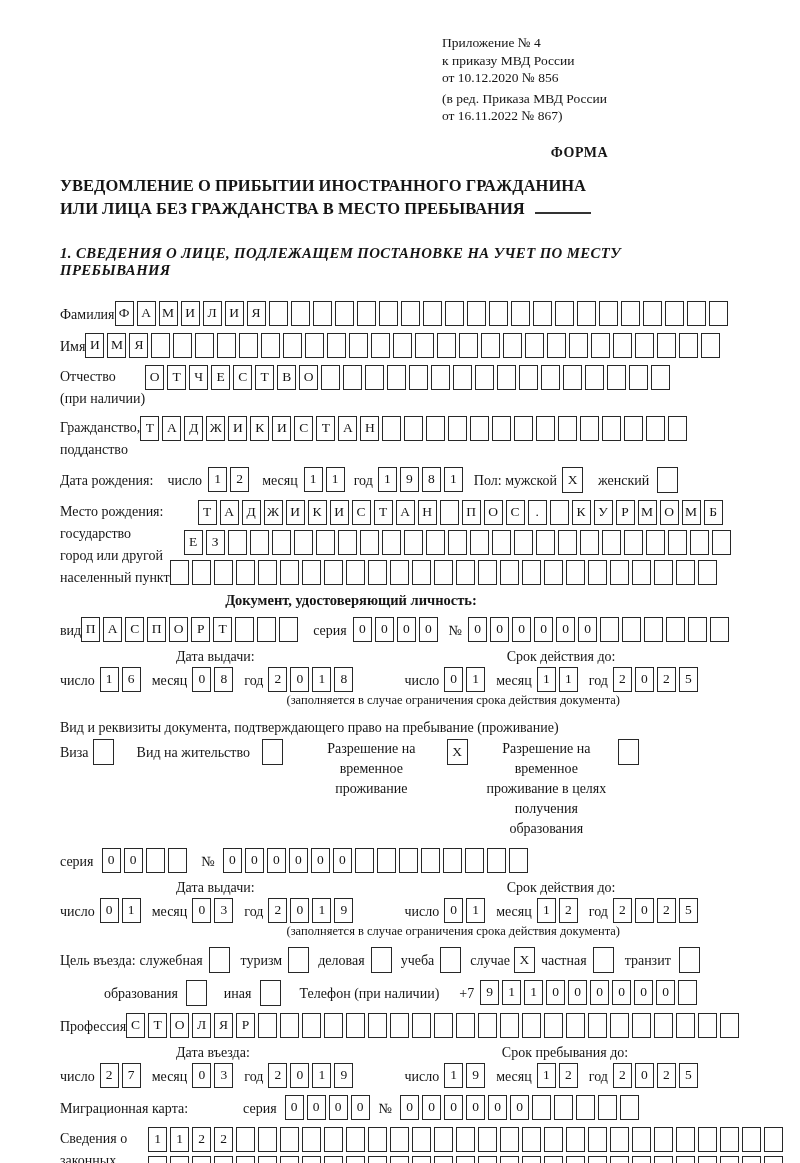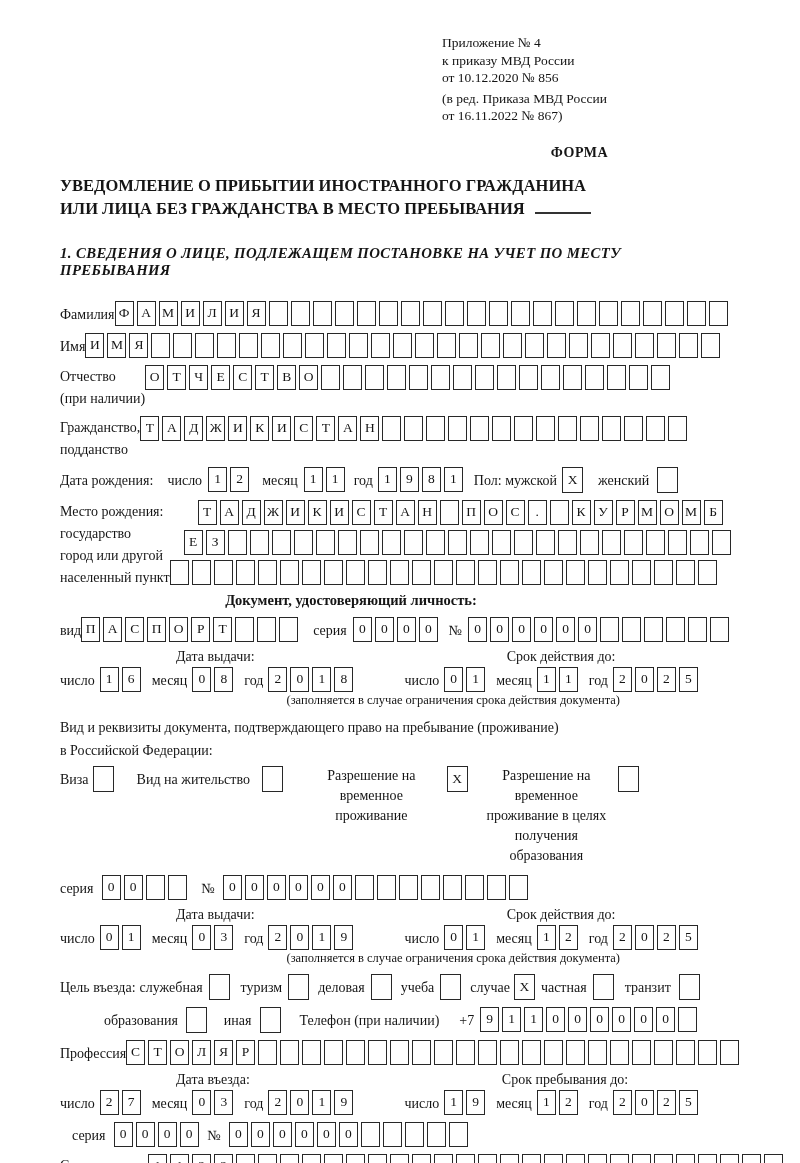--- a/index.html
+++ b/index.html
@@ -409,21 +409,20 @@
           <div class="box">2</div>
           <div class="box">0</div>
           <div class="box">2</div>
           <div class="box">5</div>
         </div>
     </div>
   </div>
   <div class="note">(заполняется в случае ограничения срока действия документа)</div>
 
   <div class="intro">Вид и реквизиты документа, подтверждающего право на пребывание (проживание)</div>
-  <div class="intro" style="margin-bottom:4px;">в Российской Федерации:</div>
 
   <div class="row" style="margin-bottom:9px;">
     <span class="lbl">Виза</span>
     <div class="cells cb ml4">
         <div class="box"></div>
       </div>
     <span class="lbl ml20">Вид на жительство</span>
     <div class="cells cb ml12">
         <div class="box"></div>
       </div>
@@ -640,20 +639,21 @@
       <div class="cells">
           <div class="box">2</div>
           <div class="box">0</div>
           <div class="box">2</div>
           <div class="box">5</div>
         </div>
     </div>
   </div>
 
   <div class="row">
+    <span class="lbl w-mig">Миграционная карта:</span>
     <span class="lbl ml12 mr8">серия</span>
     <div class="cells">
         <div class="box">0</div>
         <div class="box">0</div>
         <div class="box">0</div>
         <div class="box">0</div>
       </div>
     <span class="lbl ml6 mr8">№</span>
     <div class="cells">
         <div class="box">0</div>

